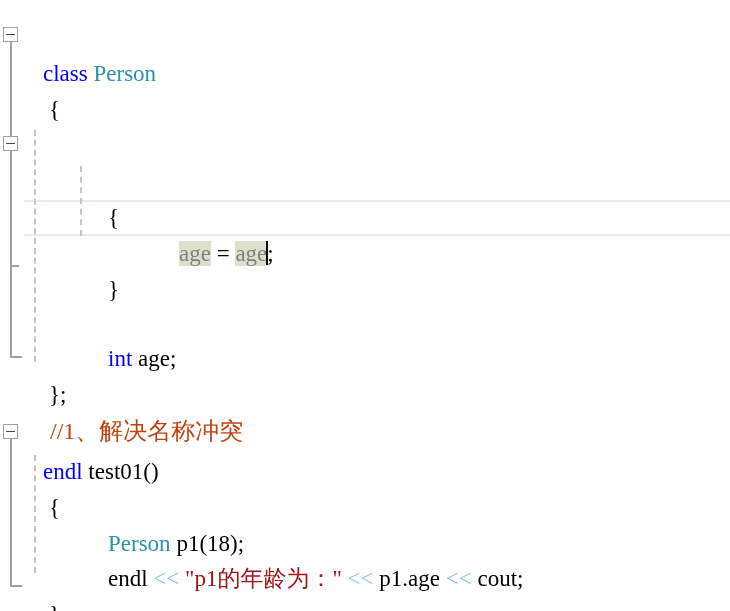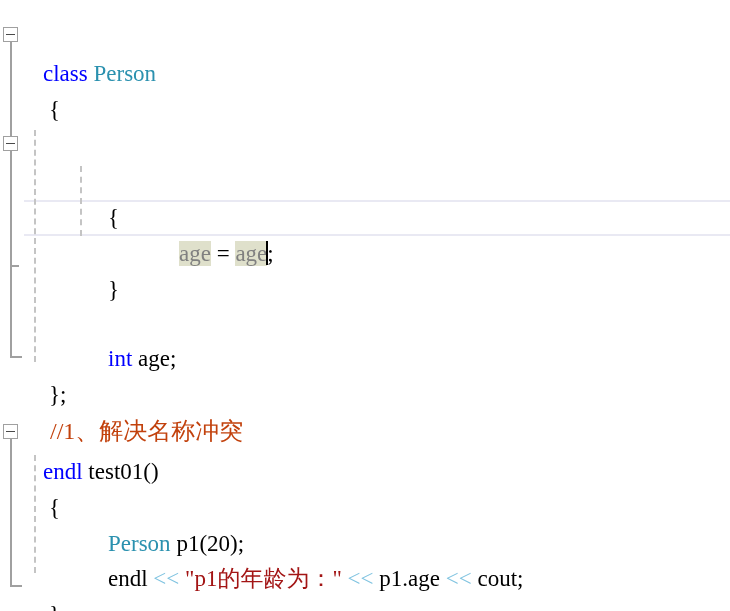--- a/index.html
+++ b/index.html
@@ -183,21 +183,21 @@
 
   <div class="code-line" style="top:418px; left:20px;">
     <span class="kw">endl</span><span class="plain"> test01()</span>
   </div>
 
   <div class="code-line" style="top:454px; left:26px;">
     <span class="brace">{</span>
   </div>
 
   <div class="code-line" style="top:490px; left:85px;">
-    <span class="type">Person</span><span class="plain"> p1(20);</span>
+    <span class="type">Person</span><span class="plain"> p1(18);</span>
   </div>
 
   <div class="code-line" style="top:525px; left:85px;">
     <span class="plain">endl </span><span class="opshift">&lt;&lt;</span><span class="plain"> </span><span class="str">"p1的年龄为："</span><span class="plain"> </span><span class="opshift">&lt;&lt;</span><span class="plain"> p1.age </span><span class="opshift">&lt;&lt;</span><span class="plain"> cout;</span>
   </div>
 
   <div class="code-line" style="top:561px; left:26px;">
     <span class="brace">}</span>
   </div>
 

